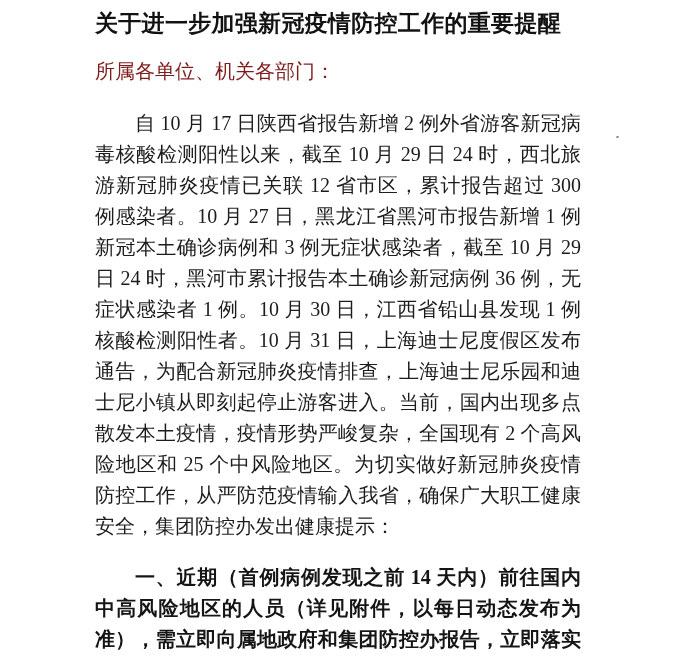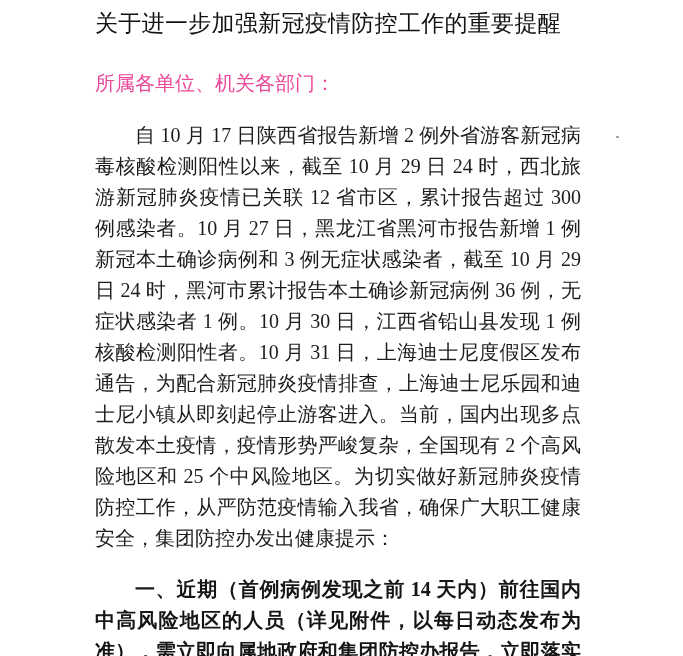--- a/index.html
+++ b/index.html
@@ -13,33 +13,33 @@
     height: 656px;
     background: #ffffff;
     overflow: hidden;
     color: #1c1c1c;
     box-sizing: border-box;
     padding: 9px 0 0 95px;
   }
   .doc-title {
     width: 470px;
     font-family: "Liberation Sans", "DejaVu Sans", sans-serif;
-    font-weight: 400;
+    font-weight: 700;
     font-size: 23px;
     line-height: 28px;
     letter-spacing: 0.3px;
     color: #121212;
     white-space: nowrap;
   }
   .salutation {
-    margin-top: 33px;
+    margin-top: 21px;
     font-family: Liberation Sans, sans-serif;
     font-size: 20px;
     line-height: 27px;
-    color: #ec4899;
+    color: #7f1d1d;
   }
   .body-block {
     width: 486px;
   }
   .para {
     margin: 0;
     margin-top: 23px;
     font-family: "Liberation Serif", "DejaVu Serif", serif;
     font-size: 20px;
     line-height: 31px;

